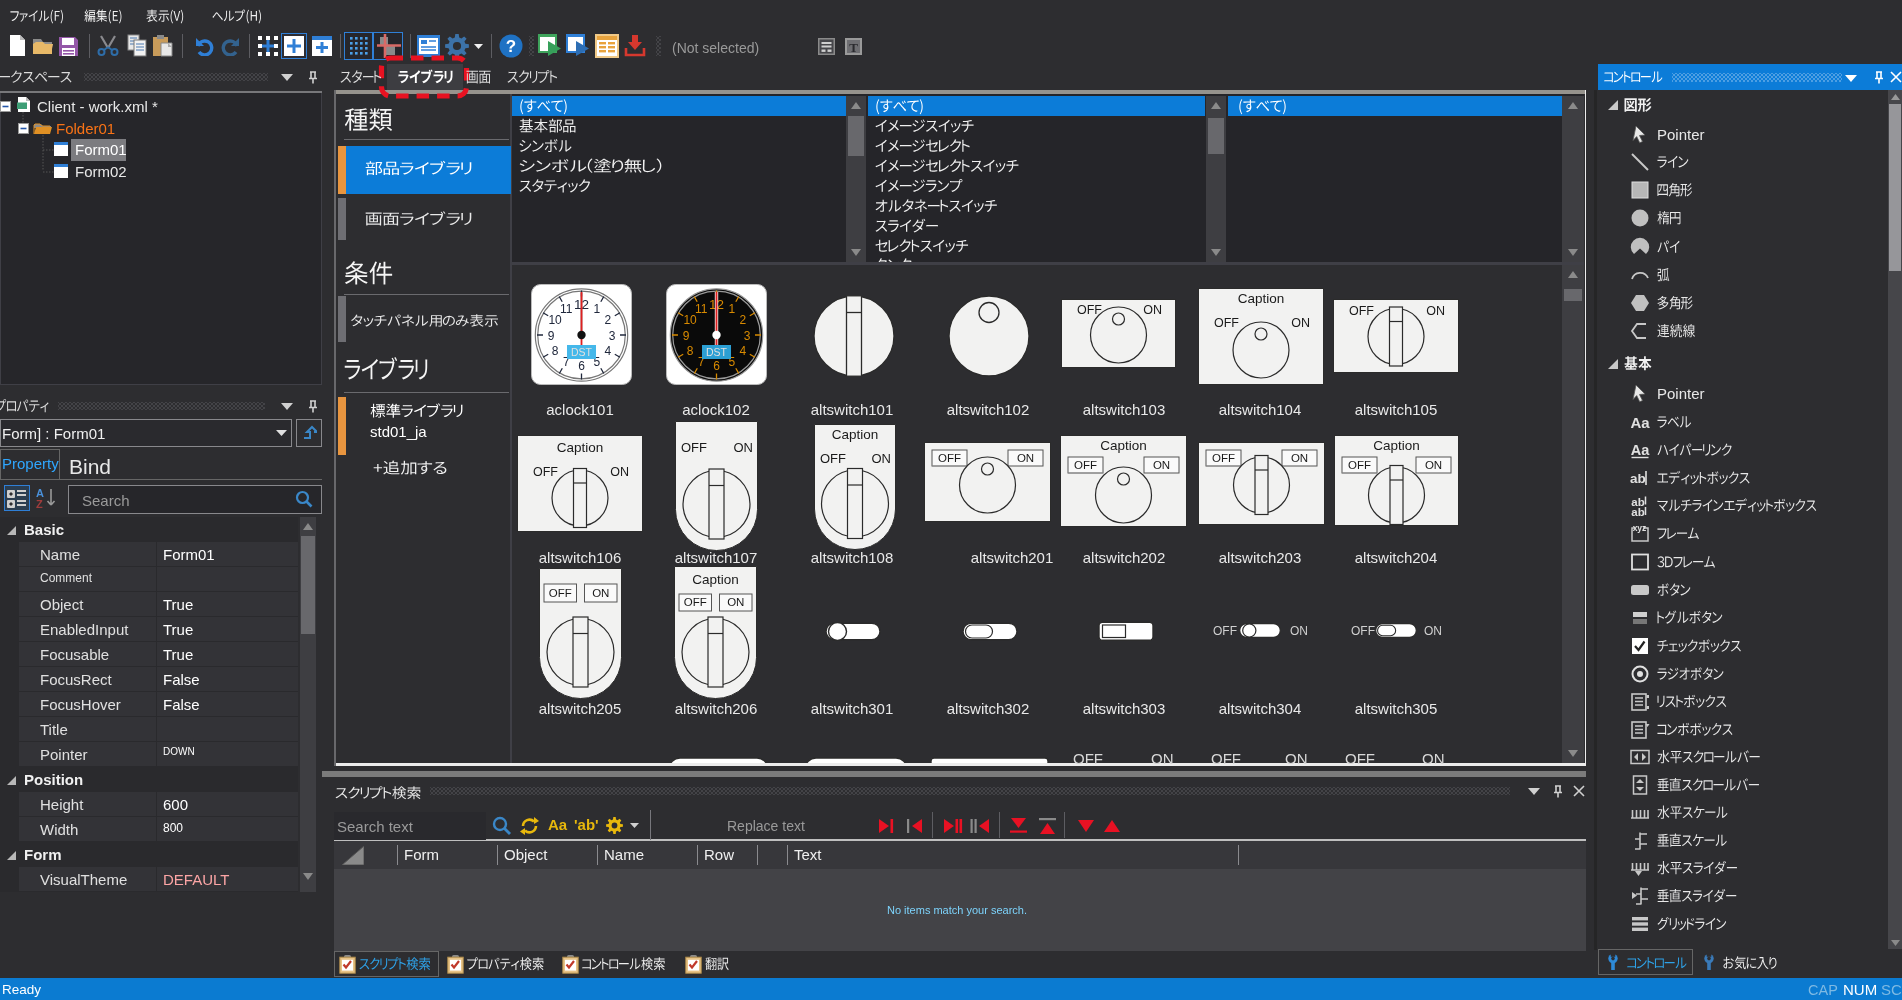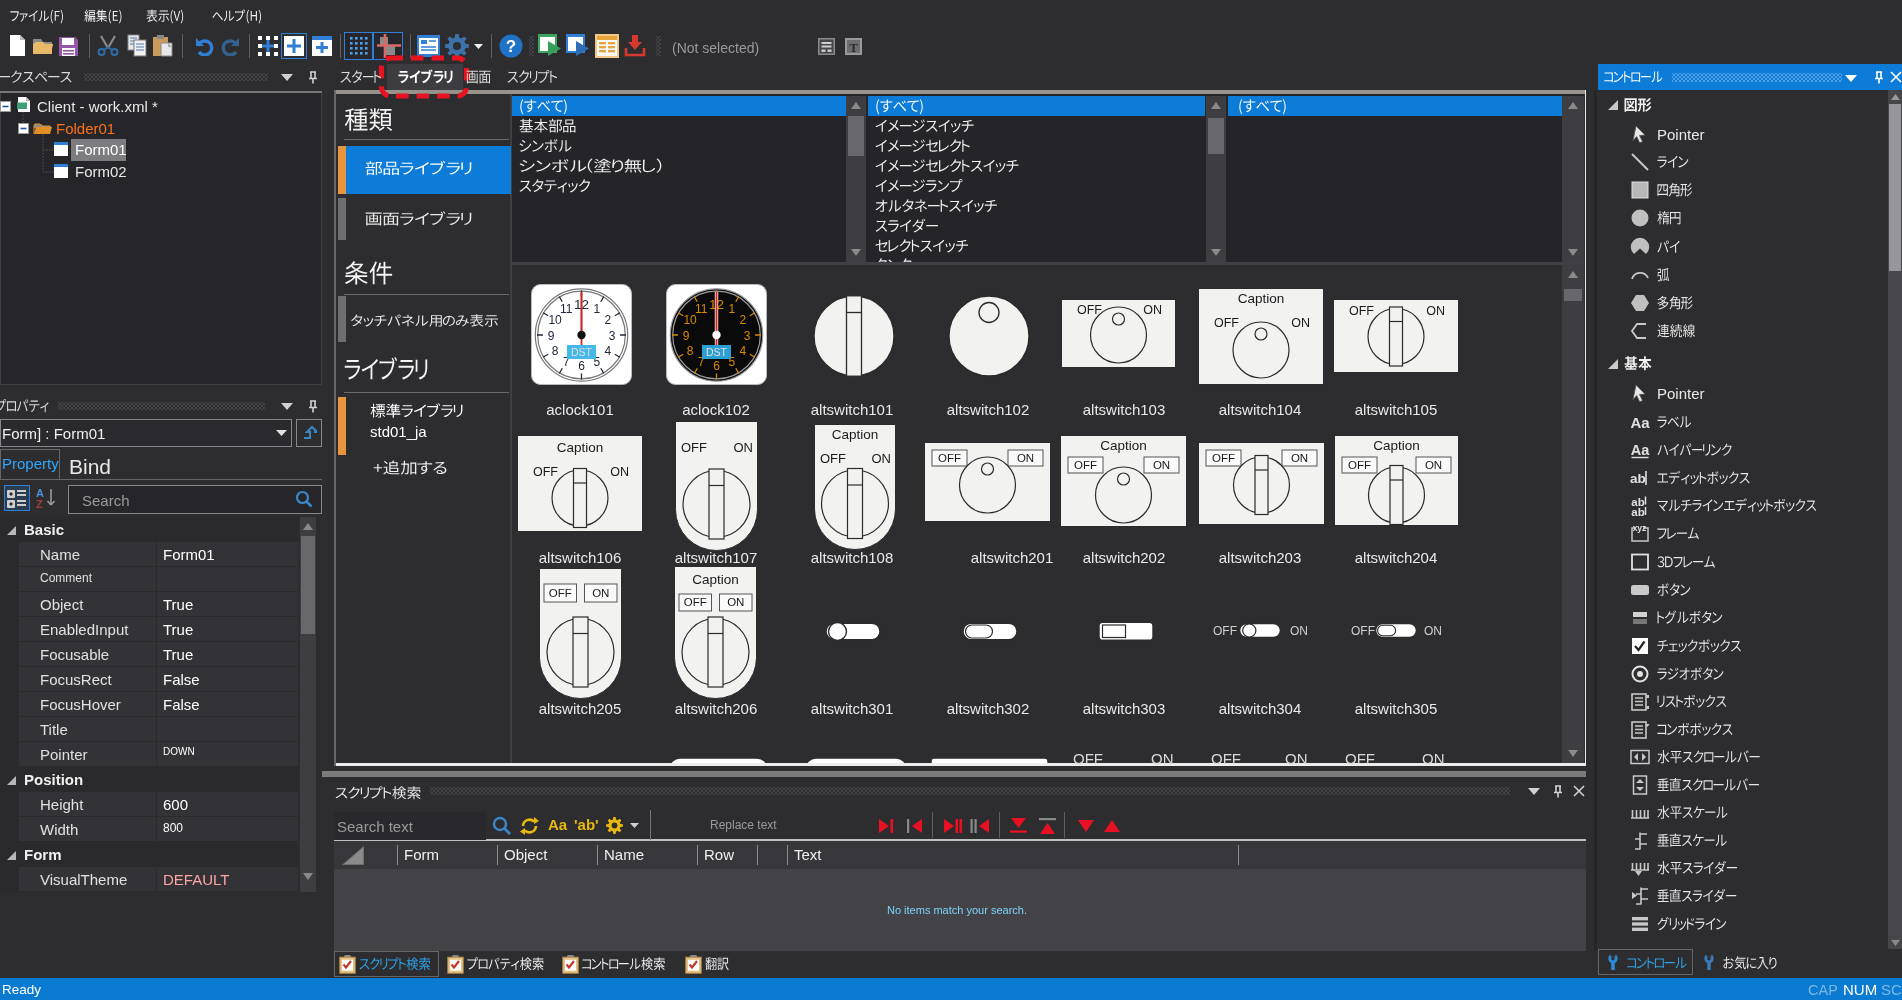--- a/index.html
+++ b/index.html
@@ -721,21 +721,21 @@
     <div class="latin" style="left:548px;top:816px;color:#e8b80c;font-size:15px;font-weight:bold">Aa</div>
     <div class="latin" style="left:574px;top:816px;color:#e8b80c;font-size:15px;font-weight:bold">'ab'</div>
     <svg class="a" style="left:606px;top:817px" width="17" height="17">
       <polygon points="16.9,7.3 16.9,9.7 14.4,10.0 13.8,11.6 15.3,13.6 13.6,15.3 11.6,13.8 10.0,14.4 9.7,16.9 7.3,16.9 7.0,14.4 5.4,13.8 3.4,15.3 1.7,13.6 3.2,11.6 2.6,10.0 0.1,9.7 0.1,7.3 2.6,7.0 3.2,5.4 1.7,3.4 3.4,1.7 5.4,3.2 7.0,2.6 7.3,0.1 9.7,0.1 10.0,2.6 11.6,3.2 13.6,1.7 15.3,3.4 13.8,5.4 14.4,7.0" fill="#e8b80c"></polygon>
       <circle cx="8.5" cy="8.5" r="2.89" fill="#2d2d30"></circle>
     </svg>
     <svg class="a" style="left:630px;top:823px" width="9" height="5">
       <polygon points="0,0 9,0 4.5,5" fill="#d0d0d0"></polygon>
     </svg>
     <div class="vsep" style="left:650px;top:810px;height:30px;background:#77777c"></div>
-    <div class="latin" style="left:710px;top:818px;color:#9a9a9a;font-size:12px">Replace text</div>
+    <div class="latin" style="left:727px;top:818px;color:#9a9a9a;font-size:14px">Replace text</div>
     <svg class="a" style="left:879px;top:819px" width="16" height="14">
       <polygon points="0,0 10,7 0,14" fill="#e81123"></polygon>
       <rect x="11.5" y="0" width="2.6" height="14" fill="#e81123"></rect>
     </svg>
     <svg class="a" style="left:906px;top:819px" width="16" height="14">
       <rect x="1" y="0" width="2.2" height="14" fill="#8a8a8a"></rect>
       <polygon points="16,0 6,7 16,14" fill="#e81123"></polygon>
     </svg>
     <div class="vsep" style="left:932px;top:812px;height:26px"></div>
     <svg class="a" style="left:944px;top:819px" width="19" height="14">

